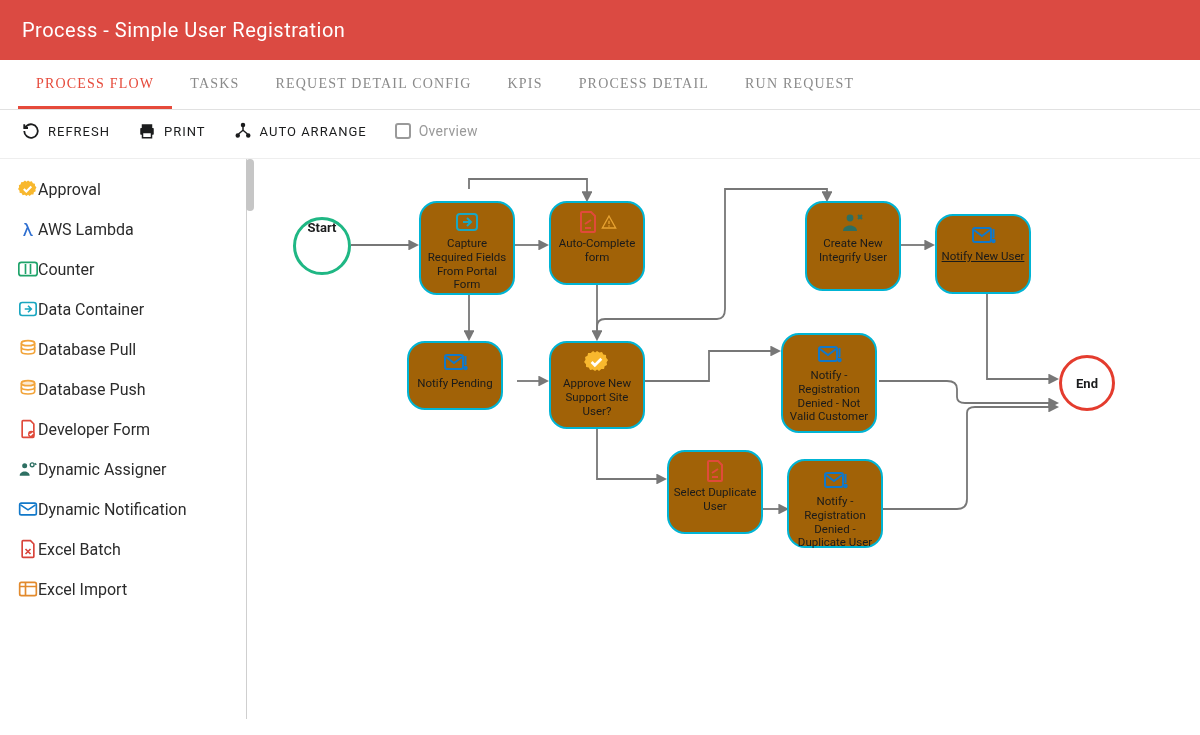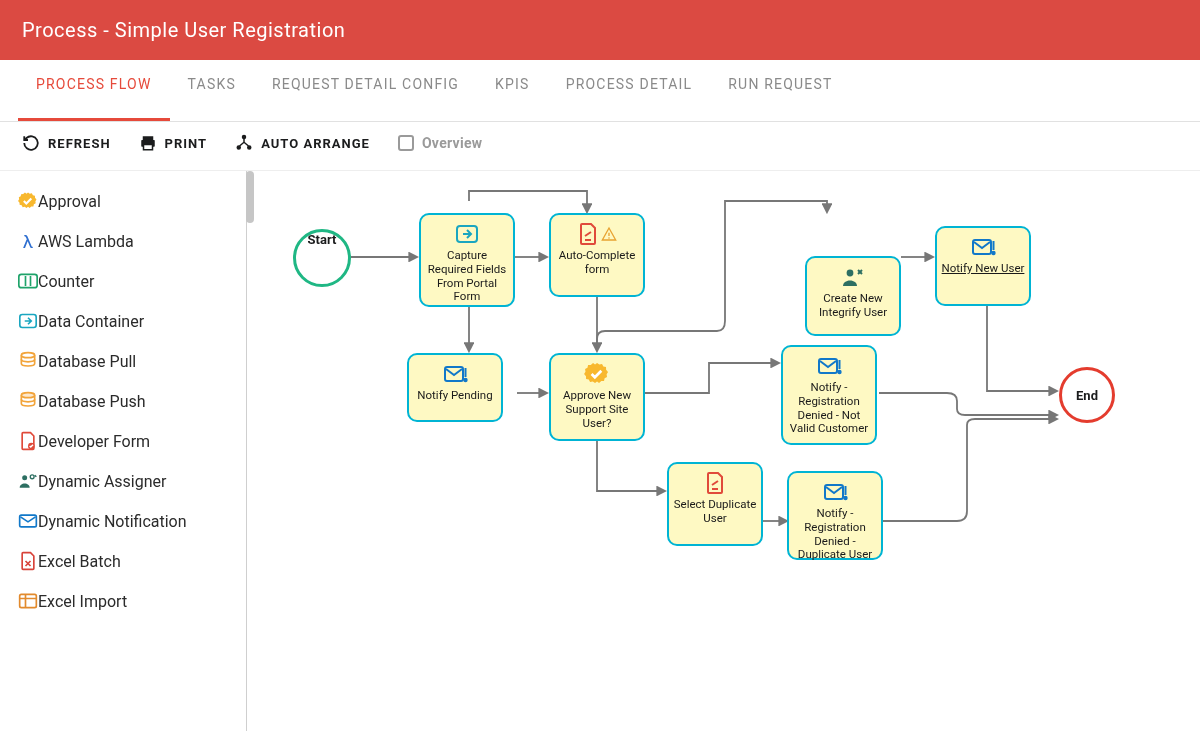--- a/index.html
+++ b/index.html
@@ -4,40 +4,40 @@
 <style>
   * { box-sizing: border-box; }
   body { margin:0; font-family: -apple-system, "Segoe UI", Roboto, Arial, sans-serif; color:#1b1c1d; background:#fff; }
 
   
   .hdr { background:#db4a42; padding:18px 22px; }
   .hdr h1 { margin:0; font-size:20px; font-weight:400; color:#fff; letter-spacing:.5px; }
 
   
   .tabs { display:flex; padding:0 18px; border-bottom:1px solid #e1e1e1; }
-  .tab { padding:16px 18px 26px; font-size:14px; letter-spacing:1.2px; color:#8a8a8a; cursor:pointer; border-bottom:3px solid transparent; }
+  .tab { padding:16px 18px 14px; font-size:14px; letter-spacing:1.2px; color:#8a8a8a; cursor:pointer; border-bottom:3px solid transparent;font-family:Liberation Serif, serif; }
   .tab.active { color:#e64a3b; border-bottom-color:#e64a3b; }
 
   
-  .toolbar { display:flex; align-items:center; gap:28px; padding:12px 22px 18px; border-bottom:1px solid #eee;font-weight:bold; }
+  .toolbar { display:flex; align-items:center; gap:28px; padding:12px 22px 18px; border-bottom:1px solid #eee; }
   .tbtn { display:flex; align-items:center; gap:8px; font-size:13px; letter-spacing:1px; cursor:pointer; }
   .tbtn .ico { width:18px; height:18px; display:inline-flex; align-items:center; justify-content:center; }
   .cbx { width:16px; height:16px; border:2px solid #9a9a9a; border-radius:3px; }
   .ov-label { color:#9a9a9a; font-size:14px; letter-spacing:.3px; }
 
   
   .main { display:flex; height:560px; }
   .sidebar { width:247px; border-right:1px solid #cfcfcf; padding:10px 0 0 0; position:relative; }
   .sidebar::after { content:""; position:absolute; right:-8px; top:0; width:8px; height:52px; background:#c6c6c6; border-radius:4px; }
   .side-item { display:flex; align-items:center; padding:10px 18px; cursor:pointer; font-size:16px; color:#2b2b2b; }
   .side-item .sicon { width:20px; height:20px; display:inline-flex; align-items:center; justify-content:center; }
 
   
   .canvas { flex:1; position:relative; overflow:hidden; }
-  .node { position:absolute; width:96px; border:2px solid #00b4d4; border-radius:10px; background:#fef9c3; text-align:center; padding:6px 4px 8px; font-size:11.5px; line-height:1.2; color:#1a1a1a; }
+  .node { position:absolute; width:96px; border:2px solid #00b4d4; border-radius:18px; background:#a16207; text-align:center; padding:6px 4px 8px; font-size:11.5px; line-height:1.2; color:#1a1a1a; }
   .node .nicon { height:26px; display:flex; align-items:center; justify-content:center; margin-bottom:2px; }
   .start-node { position:absolute; width:58px; height:58px; border:3px solid #1fb784; border-radius:50%; display:flex; align-items:flex-start; justify-content:center; font-weight:bold; font-size:13px; }
   .end-node { position:absolute; width:56px; height:56px; border:3px solid #e43c2e; border-radius:50%; display:flex; align-items:center; justify-content:center; font-weight:bold; font-size:13px; }
 
   
   svg { display:block; }
 </style>
 </head>
 <body>
 
@@ -279,21 +279,21 @@
     <div class="node" style="left:302px; top:182px; height:88px;">
       <div class="nicon">
         <svg width="26" height="26" viewBox="0 0 24 24">
             <path fill="#f8b82e" d="M12 1l2.3 1.5L17 2l1.3 2.4L21 5l.1 2.7L23 10l-1.4 2.3L22 15l-2.4 1.3L19 19l-2.7.1L14 21l-2-1.4L10 21l-2.3-1.5L5 20l-1.3-2.4L1 17l-.1-2.7L-1 12l1.4-2.3L0 7l2.4-1.3L3 3l2.7-.1L8 1l2 1.4z" transform="translate(1 1) scale(.92)"></path>
             <path d="M7 12l3 3 6-6" stroke="#fff" stroke-width="2.5" fill="none"></path>
           </svg>
       </div>
       <div>Approve New Support Site User?</div>
     </div>
 
-    <div class="node" style="left:558px; top:42px; height:80px;margin-top:43px;">
+    <div class="node" style="left:558px; top:42px; height:90px;">
       <div class="nicon">
         <svg width="24" height="22" viewBox="0 0 24 20" fill="#2d6f62">
             <circle cx="9" cy="6" r="3.4"></circle>
             <path d="M2 19c0-3.4 3.1-5.6 7-5.6s7 2.2 7 5.6z"></path>
             <path d="M17 3l4 4" stroke="#2d6f62" stroke-width="2" fill="none"></path>
             <path d="M21 3l-4 4" stroke="#2d6f62" stroke-width="2" fill="none"></path>
           </svg>
       </div>
       <div>Create New Integrify User</div>
     </div>

